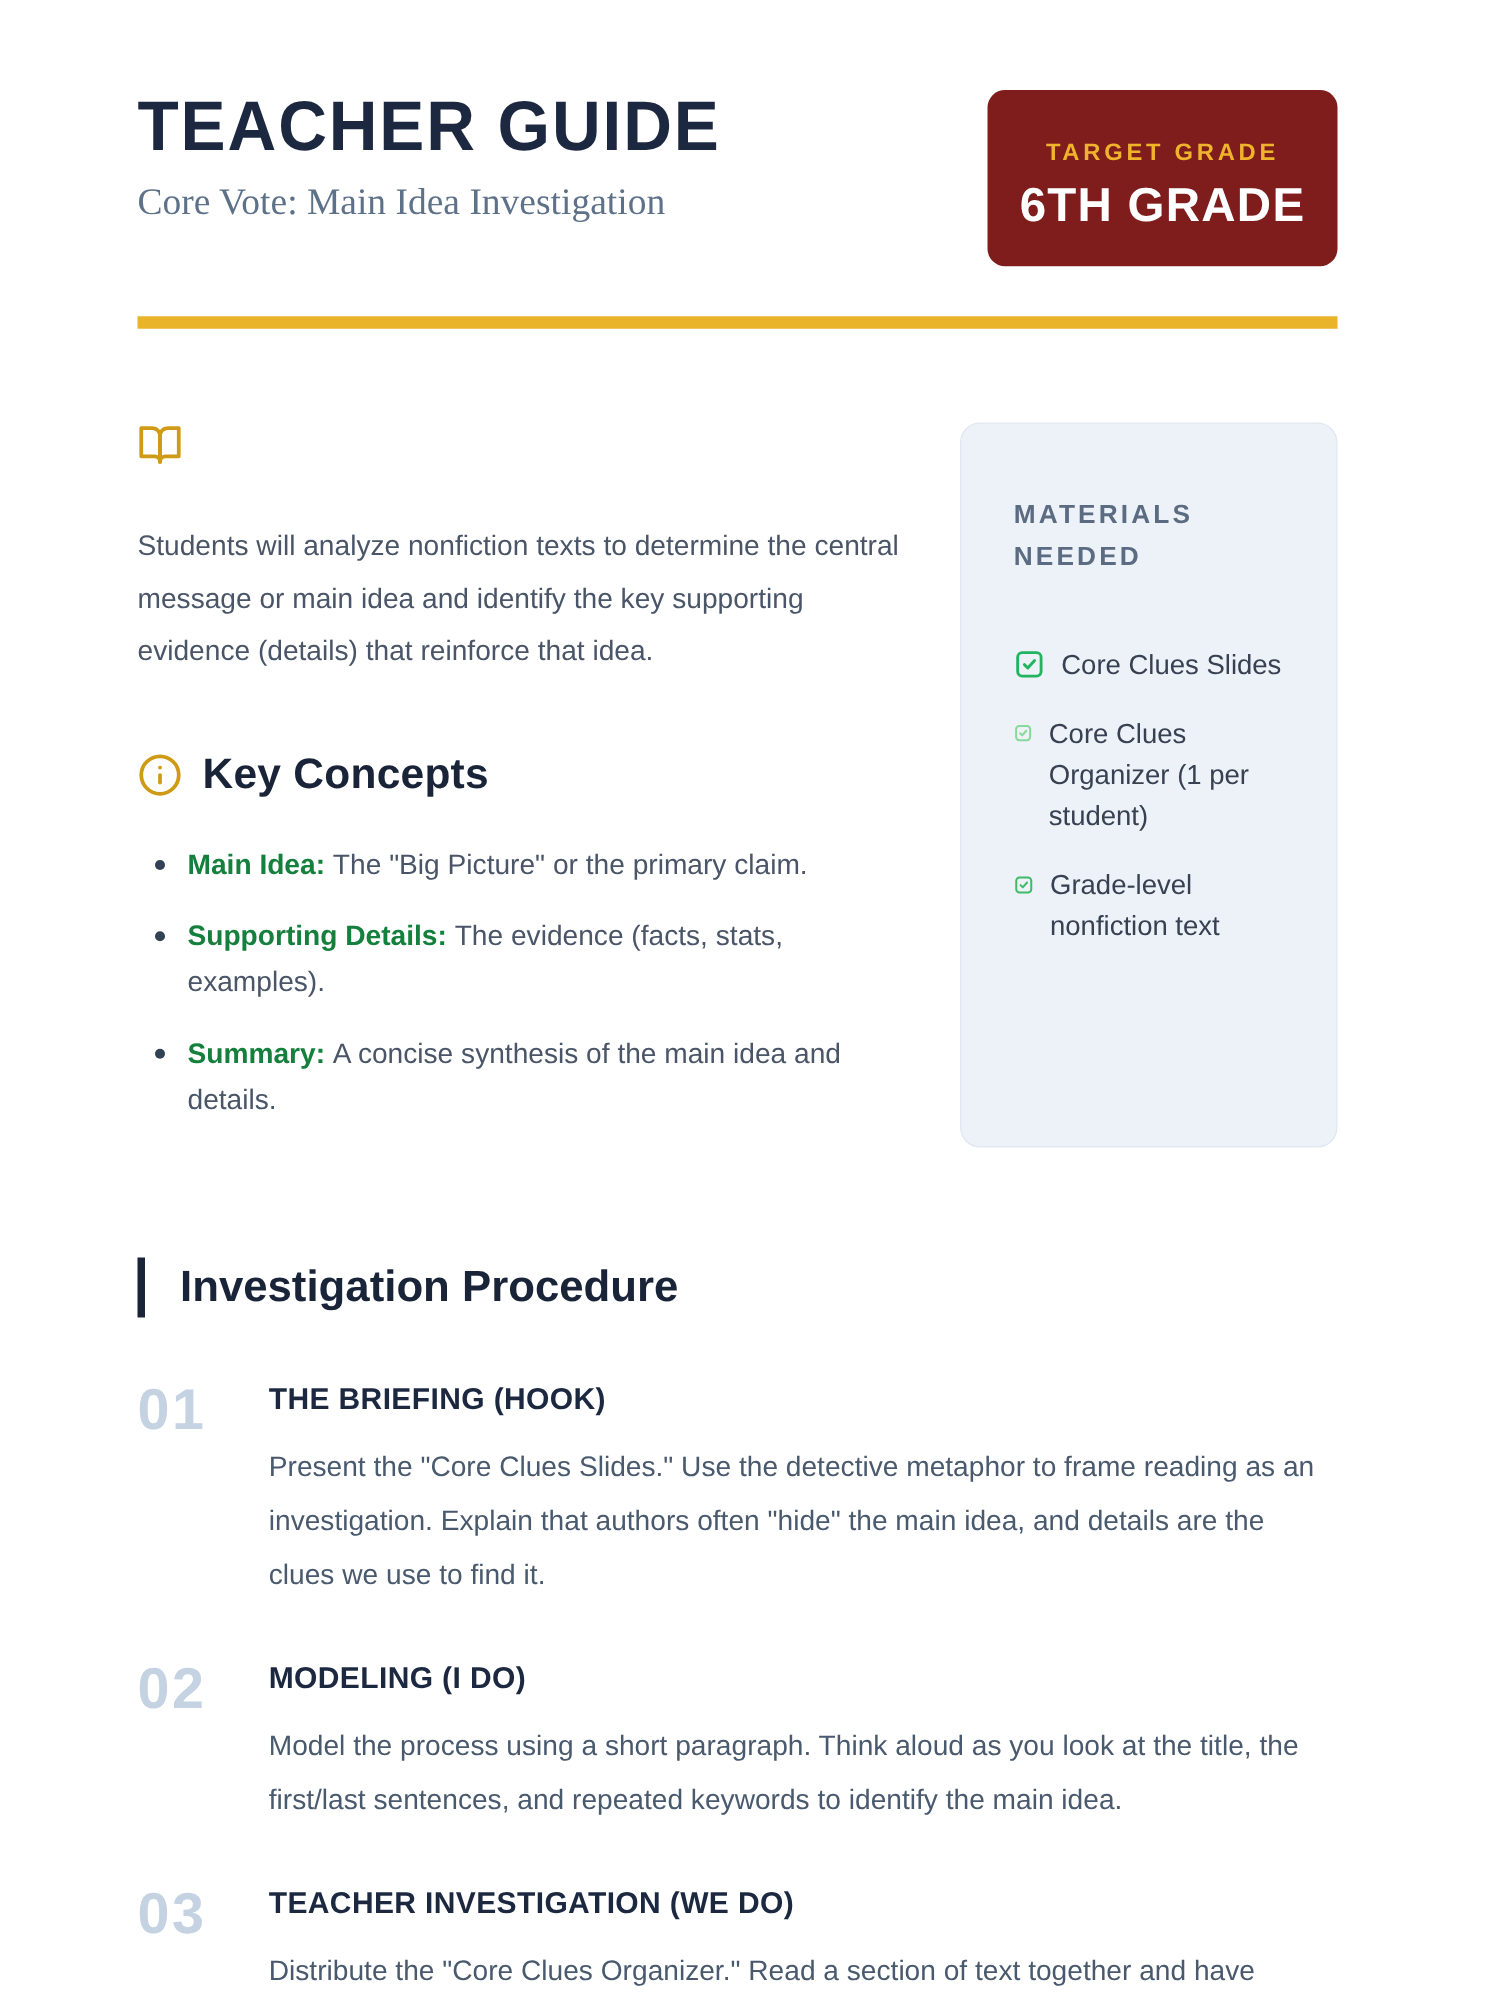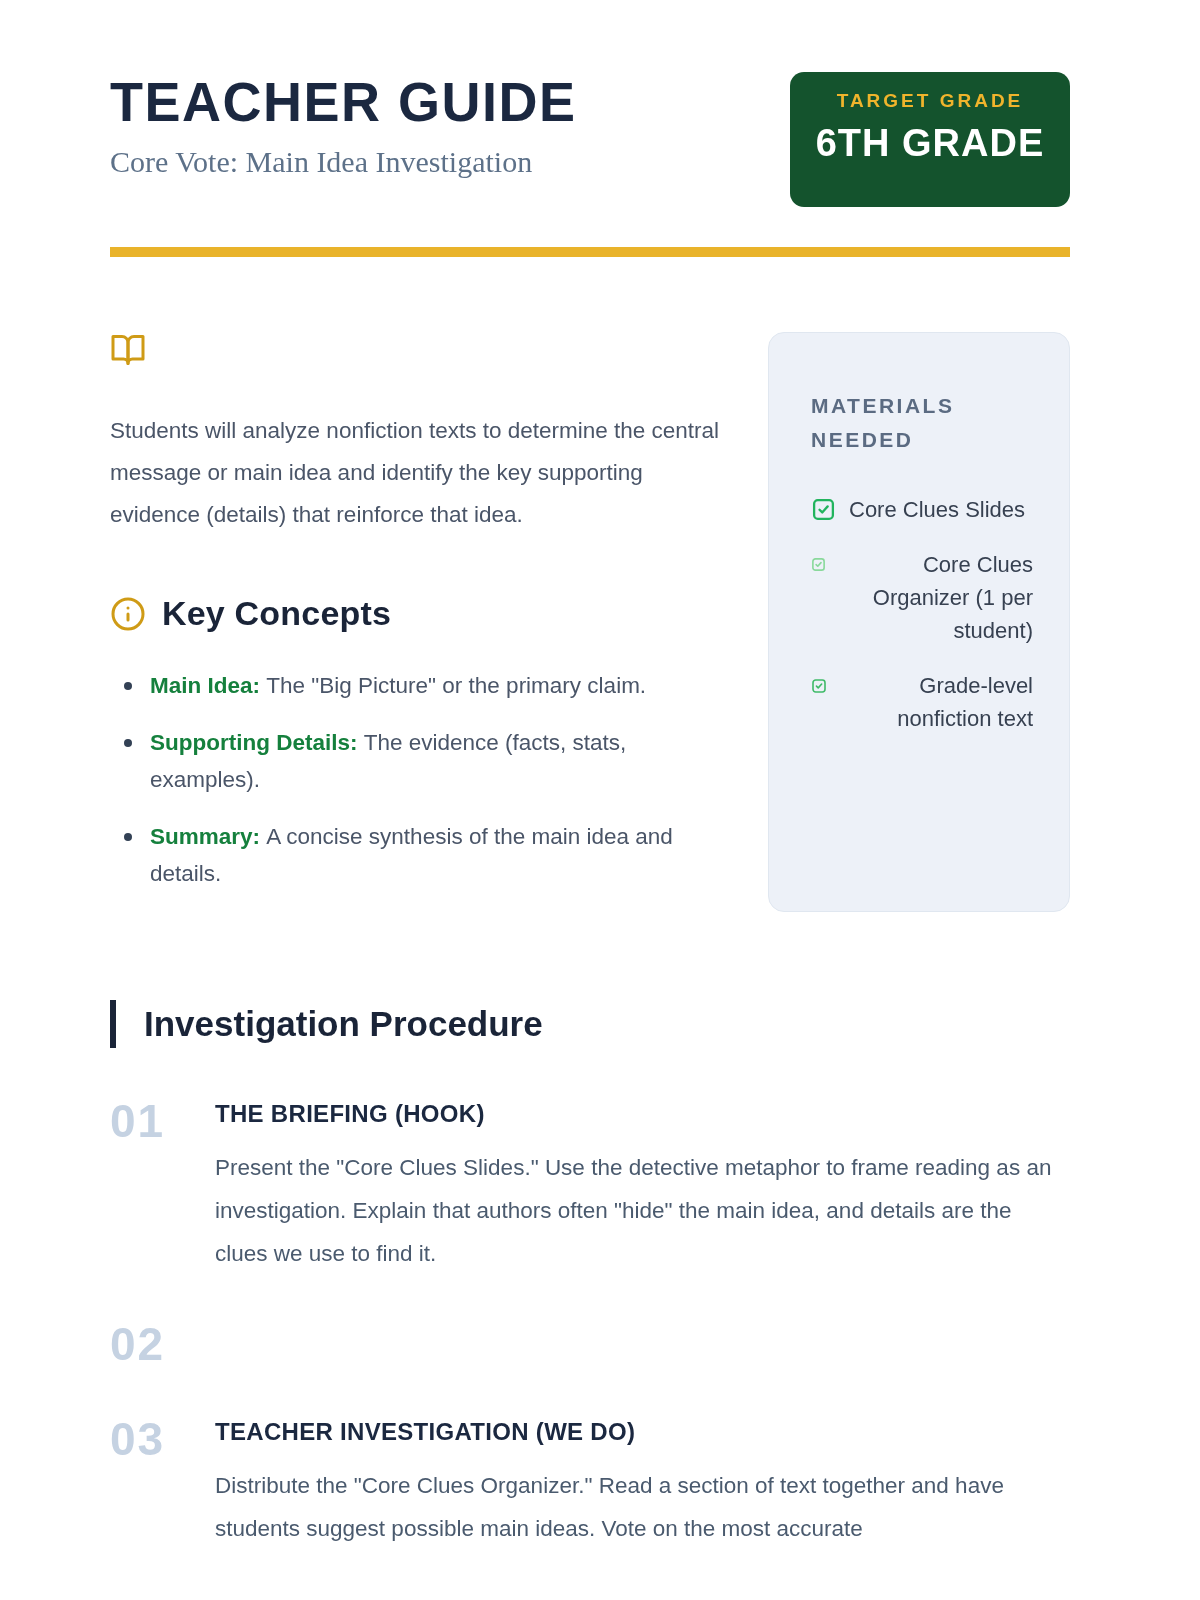--- a/index.html
+++ b/index.html
@@ -33,25 +33,25 @@
     transform: scaleY(1.04);
     transform-origin: top left;
   }
   .page-subtitle {
     font-family: "Liberation Serif", serif;
     font-size: 30px;
     color: #5d7189;
     margin-top: 16px;
   }
   .grade-badge {
-    background: #14532d;
+    background: #7f1d1d;
     border-radius: 14px;
     width: 280px;
     min-height: 135px;
-    padding: 18px 10px 26px;
+    padding: 40px 10px 26px;
     text-align: center;
     flex-shrink: 0;
   }
   .grade-badge .badge-label {
     color: #f0b42c;
     font-size: 19px;
     font-weight: bold;
     letter-spacing: 3px;
   }
   .grade-badge .badge-value {
@@ -133,21 +133,21 @@
     padding: 56px 36px 36px 42px;
   }
   .materials-heading {
     font-size: 21px;
     font-weight: bold;
     letter-spacing: 2.5px;
     color: #5b6b82;
     line-height: 34px;
     max-width: 180px;
   }
-  .materials-list { list-style: none; margin-top: 36px; text-align: right; }
+  .materials-list { list-style: none; margin-top: 52px; }
   .materials-list li {
     display: flex;
     align-items: flex-start;
     gap: 13px;
     font-size: 22px;
     line-height: 33px;
     color: #374151;
     margin-bottom: 22px;
   }
   .materials-list .m-icon { flex-shrink: 0; display: inline-flex; }
@@ -306,20 +306,24 @@
       <div class="step">
         <div class="step-number">01</div>
         <div class="step-content">
           <div class="step-title">THE BRIEFING (HOOK)</div>
           <div class="step-body">Present the "Core Clues Slides." Use the detective metaphor to frame reading as an investigation. Explain that authors often "hide" the main idea, and details are the clues we use to find it.</div>
         </div>
       </div>
 
       <div class="step">
         <div class="step-number">02</div>
+        <div class="step-content">
+          <div class="step-title">MODELING (I DO)</div>
+          <div class="step-body">Model the process using a short paragraph. Think aloud as you look at the title, the first/last sentences, and repeated keywords to identify the main idea.</div>
+        </div>
       </div>
 
       <div class="step">
         <div class="step-number">03</div>
         <div class="step-content">
           <div class="step-title">TEACHER INVESTIGATION (WE DO)</div>
           <div class="step-body">Distribute the "Core Clues Organizer." Read a section of text together and have students suggest possible main ideas. Vote on the most accurate</div>
         </div>
       </div>
 

